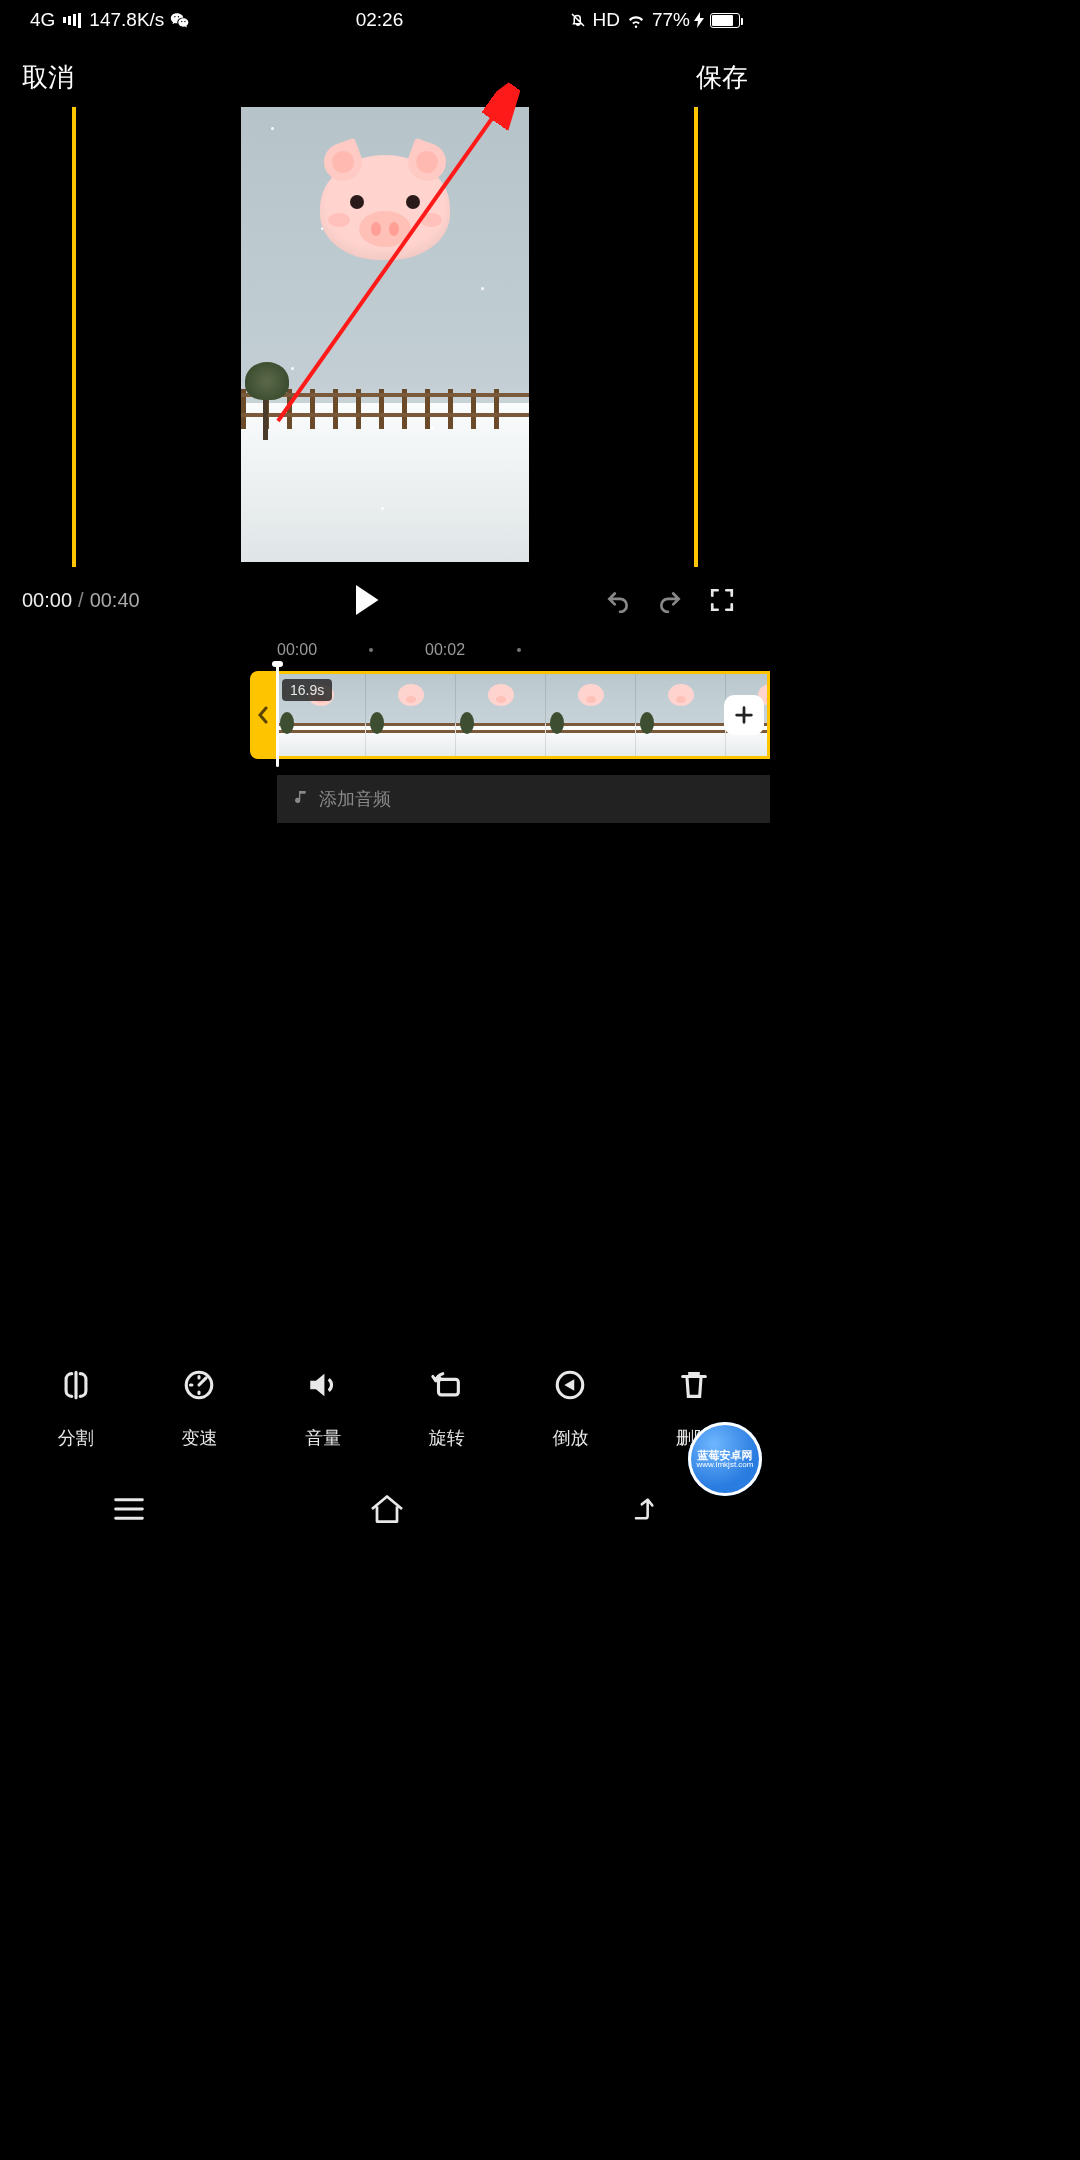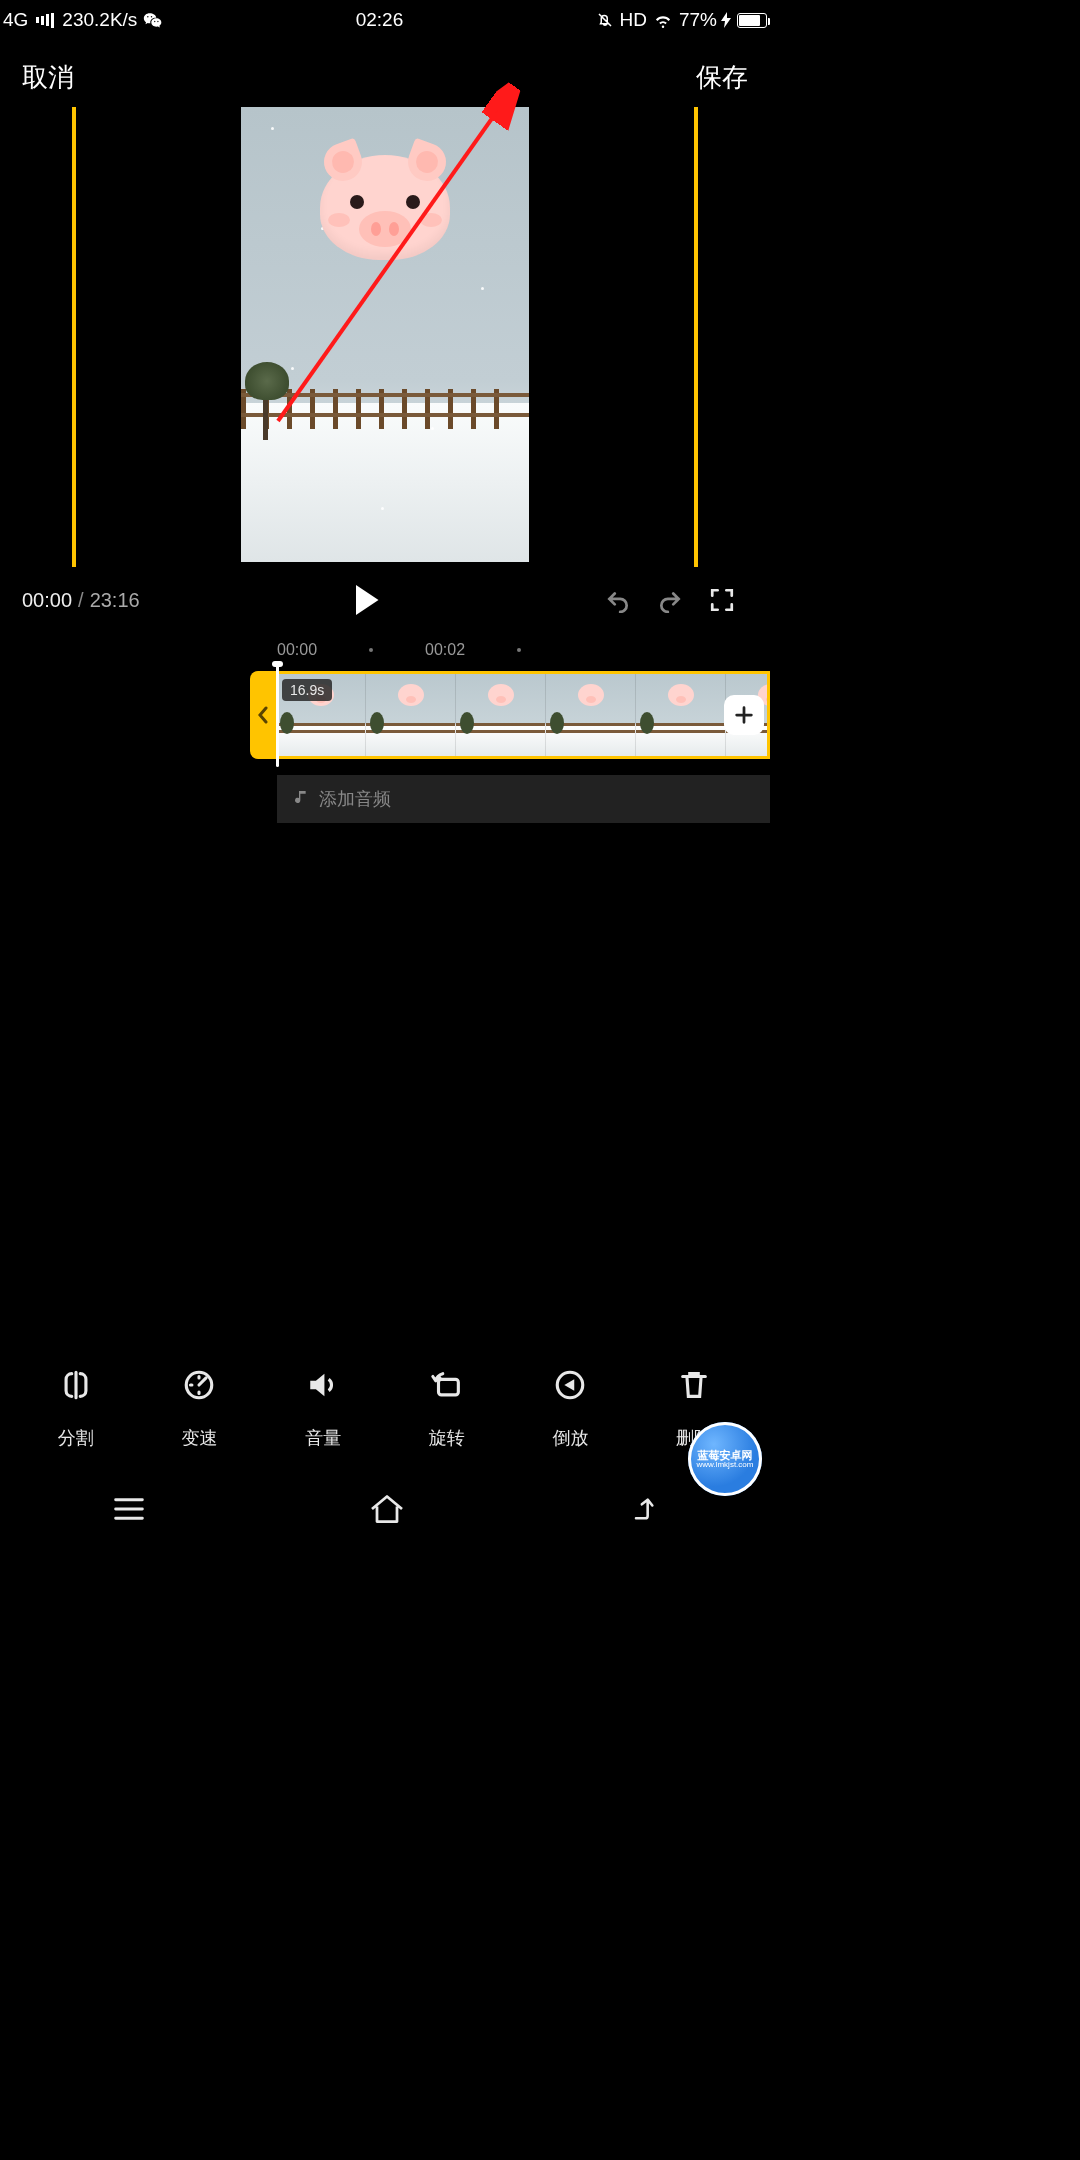--- a/index.html
+++ b/index.html
@@ -12,21 +12,21 @@
     position: relative;
     overflow: hidden;
   }
 
   
   .status-bar {
     height: 40px;
     display: flex;
     align-items: center;
     justify-content: space-between;
-    padding: 0 3px;
+    padding: 0 30px;
     font-size: 19px;
   }
   .status-left, .status-right { display: flex; align-items: center; gap: 6px; }
   .status-left span, .status-right span { display:inline-flex; align-items:center; }
   .sig-bars { display:inline-flex; align-items:flex-end; gap:2px; margin:0 2px;}
   .sig-bars i { width:3px; background:#fff; display:inline-block; }
   .sig-bars i:nth-child(1){height:6px;} .sig-bars i:nth-child(2){height:9px;}
   .sig-bars i:nth-child(3){height:12px;} .sig-bars i:nth-child(4){height:15px;}
   .wifi-icon svg, .bell-icon svg, .wechat-icon svg { display:block; }
   .battery { display:inline-flex; align-items:center; gap:3px;}
@@ -289,21 +289,21 @@
 
 <div class="status-bar">
   <div class="status-left">
     <span>4G</span>
     <span class="sig-bars">
         <i></i>
         <i></i>
         <i></i>
         <i></i>
       </span>
-    <span>230.2K/s</span>
+    <span>147.8K/s</span>
     <span class="wechat-icon">
       <svg width="20" height="18" viewBox="0 0 24 20">
           <path fill="#fff" d="M8 2C4 2 1 4.6 1 8c0 1.9 1 3.6 2.6 4.7L3 15l2.7-1.3c.7.2 1.5.3 2.3.3.3 0 .6 0 .9-.1-.1-.4-.2-.9-.2-1.3 0-3 2.9-5.4 6.4-5.4.3 0 .6 0 .9.1C15.3 4.1 12 2 8 2zm-2.2 3.3c.5 0 .9.4.9.9s-.4.9-.9.9-.9-.4-.9-.9.4-.9.9-.9zm4.4 0c.5 0 .9.4.9.9s-.4.9-.9.9-.9-.4-.9-.9.4-.9.9-.9zM16 8c-3.3 0-6 2.2-6 5s2.7 5 6 5c.6 0 1.3-.1 1.9-.2l2.3 1.1-.5-2c1.4-.9 2.3-2.3 2.3-3.9 0-2.8-2.7-5-6-5zm-1.9 3c.4 0 .8.3.8.8s-.3.8-.8.8-.8-.3-.8-.8.4-.8.8-.8zm3.8 0c.4 0 .8.3.8.8s-.3.8-.8.8-.8-.3-.8-.8.4-.8.8-.8z"></path>
         </svg>
     </span>
   </div>
   <div style="font-weight:400;">02:26</div>
   <div class="status-right">
     <span class="bell-icon">
       <svg width="18" height="18" viewBox="0 0 24 24">
@@ -384,21 +384,21 @@
       <path d="M0,0 L9,3 L0,6 z" fill="#ff1a1a"></path>
         </marker>
       </defs>
     <line x1="278" y1="350" x2="510" y2="22" stroke="#ff1a1a" stroke-width="4" marker-end="url(#ah)"></line>
   </svg>
 </div>
 
 <div class="playback">
   <span class="time-cur">00:00</span>
   <span class="time-sep">/</span>
-  <span>23:16</span>
+  <span>00:40</span>
   <div class="spacer"></div>
   <div class="play-btn">
     <svg width="26" height="30" viewBox="0 0 20 24">
         <path fill="#fff" d="M2 0l18 12L2 24z"></path>
       </svg>
   </div>
   <div class="spacer"></div>
   <div class="ctrl-icon">
     <svg width="30" height="26" viewBox="0 0 24 24">
         <path fill="none" stroke="#888" stroke-width="2.5" stroke-linecap="round" d="M9 6L4 11l5 5M4 11h10a6 6 0 0 1 0 12"></path>

